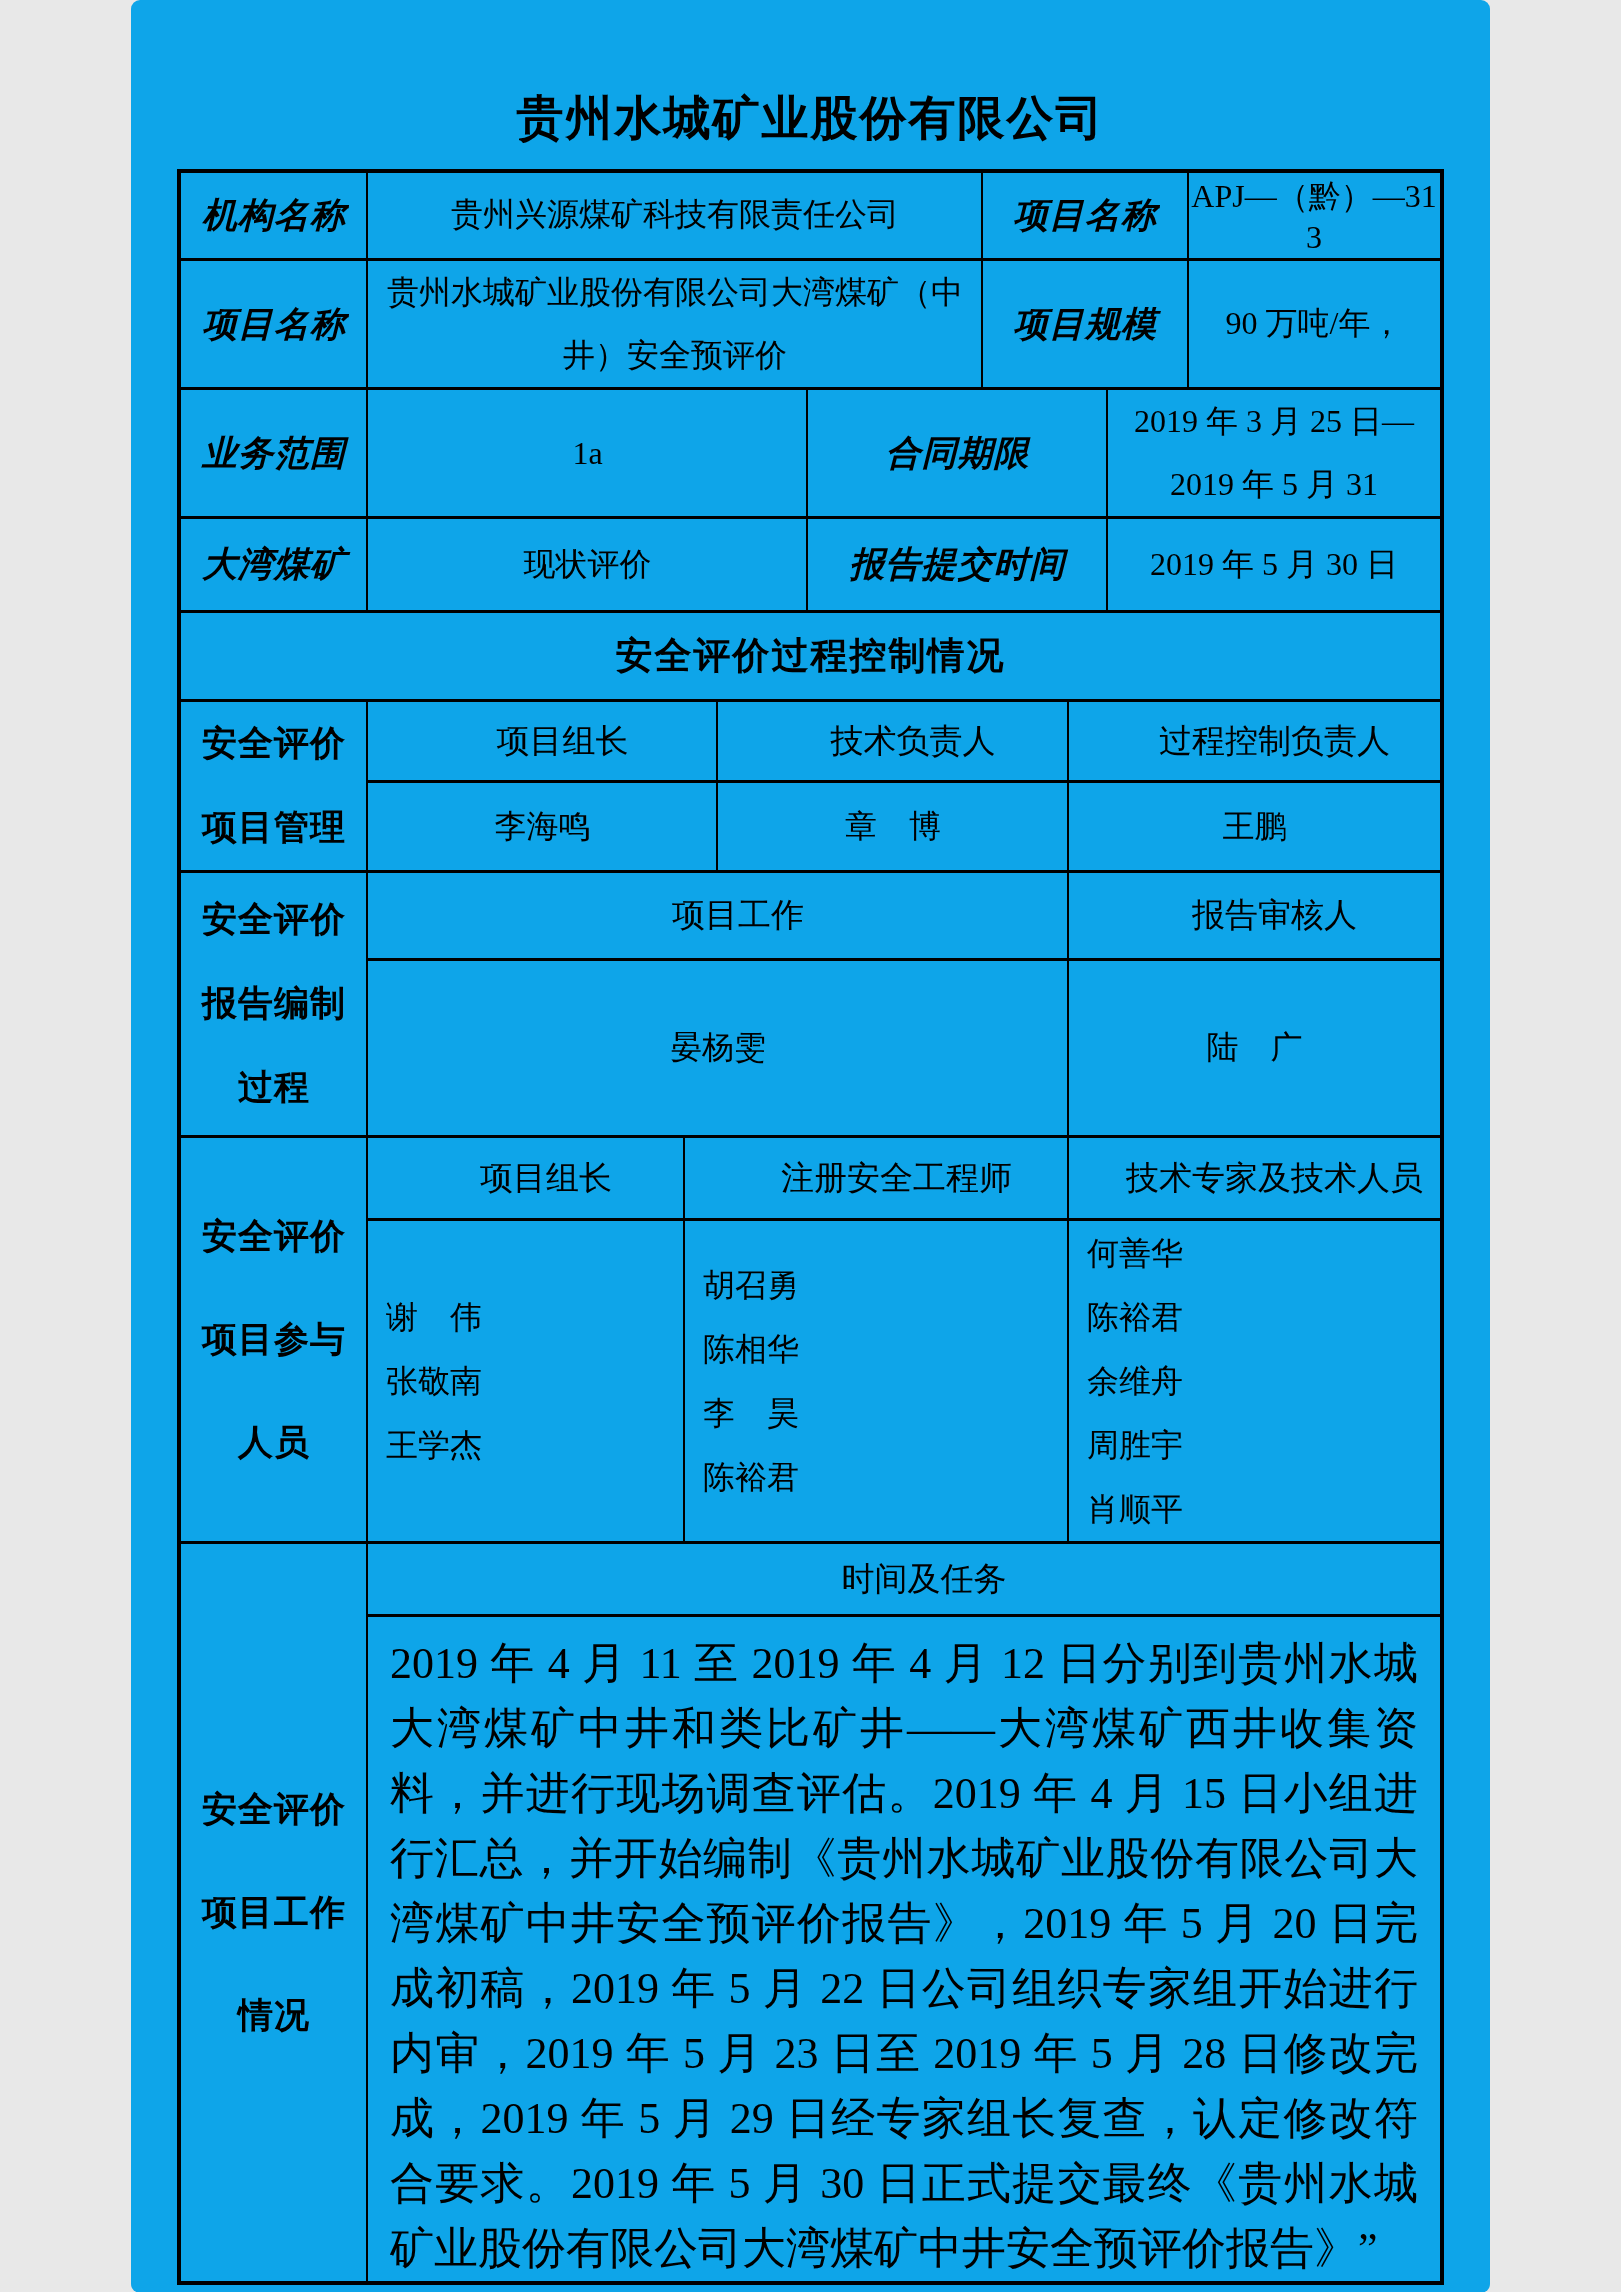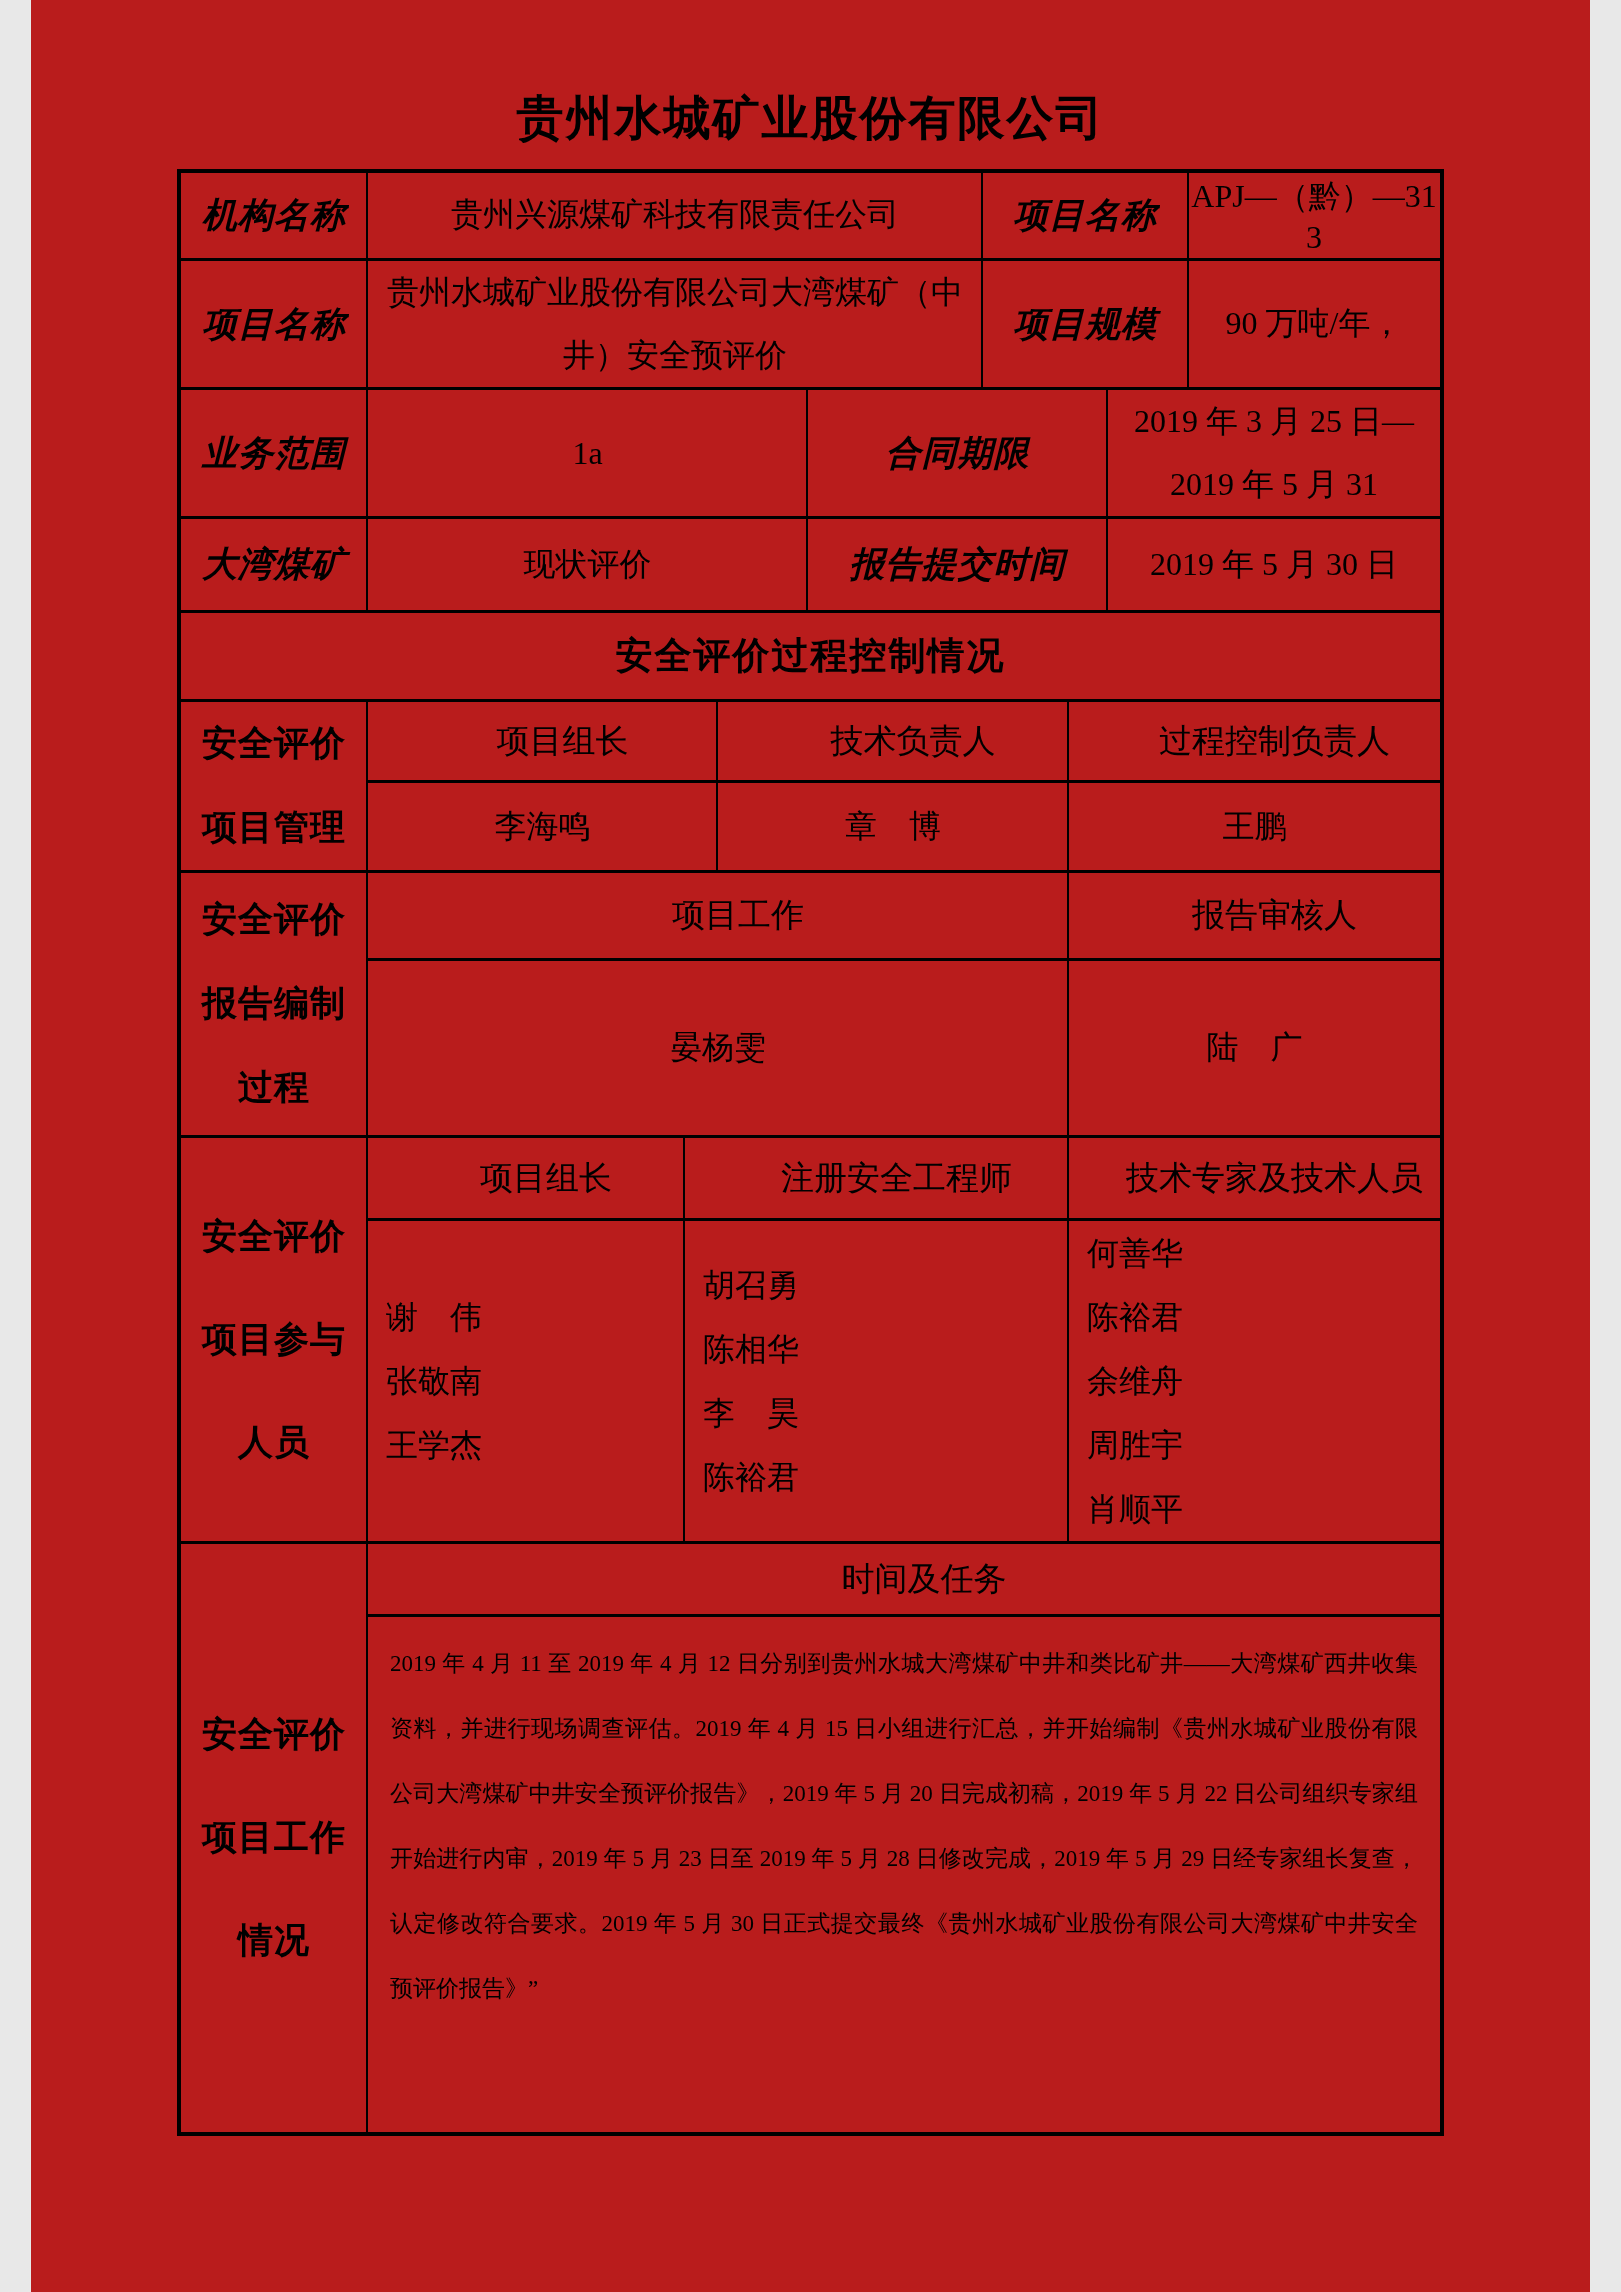--- a/index.html
+++ b/index.html
@@ -1,24 +1,25 @@
 <!DOCTYPE html>
 <html><head>
 <meta charset="utf-8">
 <style>
   html,body { margin:0; padding:0; background:#e8e8e8; }
   .page {
     position:relative;
-    width:1559px; height:2293px;
+    width:1359px; height:2293px;
     margin:0 auto;
-    background:#b91c1c;
+    background:#0ea5e9;
     box-sizing:border-box;
     padding-top:90px;
     color:#000;
     font-family:"Liberation Serif", serif;
+    border-radius:9px;
   }
   .title {
     margin:0;
     text-align:center;
     font-size:47px;
     line-height:57px;
     font-weight:700;
     letter-spacing:2px;
     font-family:"Liberation Serif", serif;
   }
@@ -55,21 +56,21 @@
     padding-left:17.6px;
     white-space:pre-line;
     line-height:64px;
   }
   .section-hdr { font-weight:700; font-size:37px; letter-spacing:2px; }
   .desc {
     text-align:justify;
     vertical-align:top;
     padding:13.7px 21.6px 0 21.6px;
     line-height:65px;
-    font-size:23px;
+    font-size:44px;
   }
 </style>
 </head>
 <body>
 
 <div class="page">
 
   <h1 class="title">贵州水城矿业股份有限公司</h1>
 
   <table class="doc-table">

